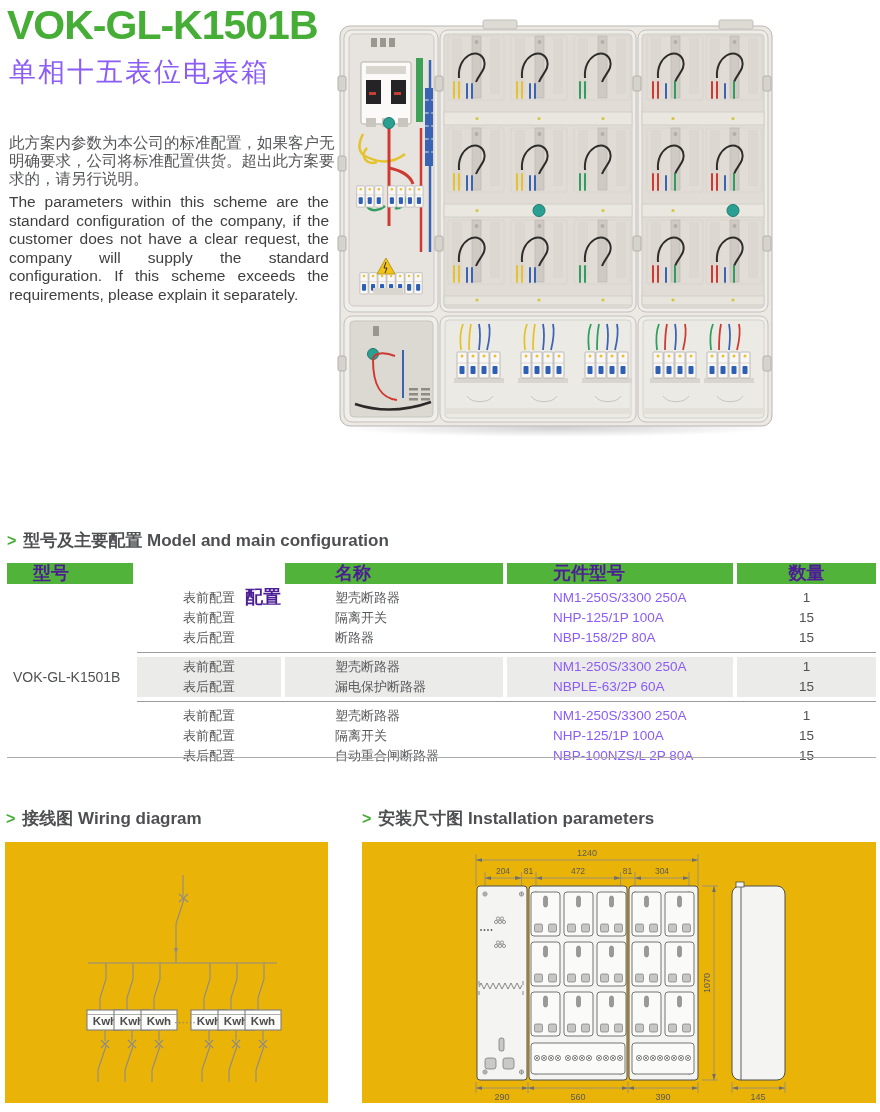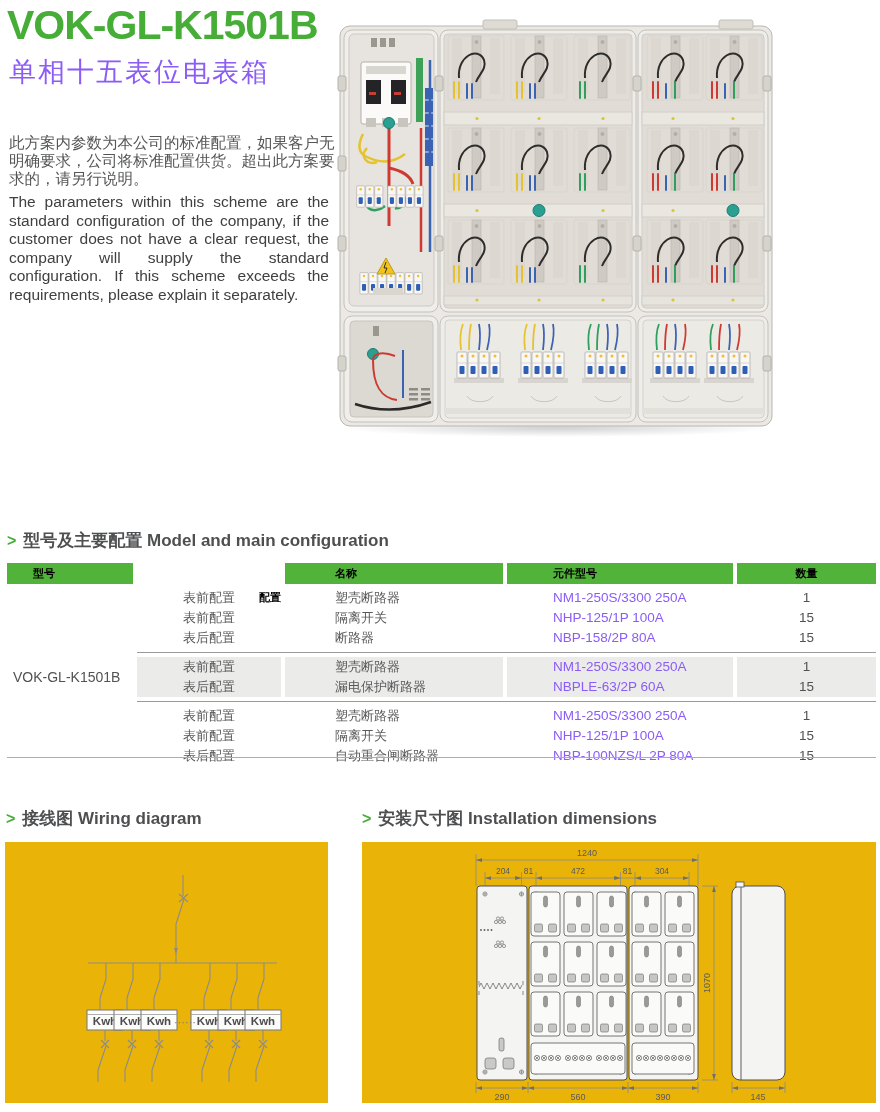--- a/index.html
+++ b/index.html
@@ -19,21 +19,21 @@
   
   .sec-title { position:absolute; font-size:17px; font-weight:bold; color:#4e4f51; white-space:nowrap; }
   .sec-title .arrow { color:#46ad36; font-weight:bold; margin-right:7px; font-size:16px; }
   #sec1-title { left:7px; top:529px; }
   #sec2-title { left:6px; top:807px; }
   #sec3-title { left:362px; top:807px; }
 
   
   .cfg-table { position:absolute; left:7px; top:563px; width:869px; font-size:13px; }
   .thead { display:flex; gap:4px; height:21px; }
-  .thead .hc { background:#52b33a; color:#000000; font-weight:bold; line-height:21px; font-size:11px; }
+  .thead .hc { background:#52b33a; color:#4c1d95; font-weight:bold; line-height:21px; font-size:18px; }
   .hc.h1 { width:126px; padding-left:26px; }
   .hc.h2 { width:144px; text-align:right;margin-top:24px; }
   .hc.h3 { width:218px; padding-left:50px; }
   .hc.h4 { width:226px; padding-left:46px; }
   .hc.h5 { width:139px; text-align:center; }
   .tbody { display:flex; gap:4px; }
   .model-col { width:126px; display:flex; align-items:center; padding-left:6px; font-size:14px; color:#515254; }
   .rows-col { width:739px; }
   .rgroup { padding:4px 0; }
   .rgroup.shaded { border-top:1px solid #9b9b9b; border-bottom:1px solid #9b9b9b; }
@@ -435,21 +435,21 @@
         </div>
       </div>
     </div>
   </div>
   <div class="tbl-bottom"></div>
 
   <div class="sec-title" id="sec2-title">
     <span class="arrow">&gt;</span><span>接线图</span>&nbsp;<span>Wiring diagram</span>
   </div>
   <div class="sec-title" id="sec3-title">
-    <span class="arrow">&gt;</span><span>安装尺寸图</span>&nbsp;<span>Installation dimensions</span>
+    <span class="arrow">&gt;</span><span>安装尺寸图</span>&nbsp;<span>Installation parameters</span>
   </div>
 
   <div class="panel" id="wiring-panel">
     <svg width="323" height="261" viewBox="0 0 323 261">
       <defs>
         <g id="drop" stroke="#8b8b8b" stroke-width="1.1" fill="none">
           <path d="M0,121 V137 L-6,156 M-6,156 V168"></path>
           <rect x="-19" y="168" width="36" height="20" fill="#fcfcfa" stroke="#7e7e7e"></rect>
           <line x1="-19" y1="172.5" x2="17" y2="172.5" stroke="#9a9a9a" stroke-width="0.8"></line>
           <text class="kwh" x="-1" y="183" text-anchor="middle" stroke="none" fill="#4c4c4e">Kwh</text>

